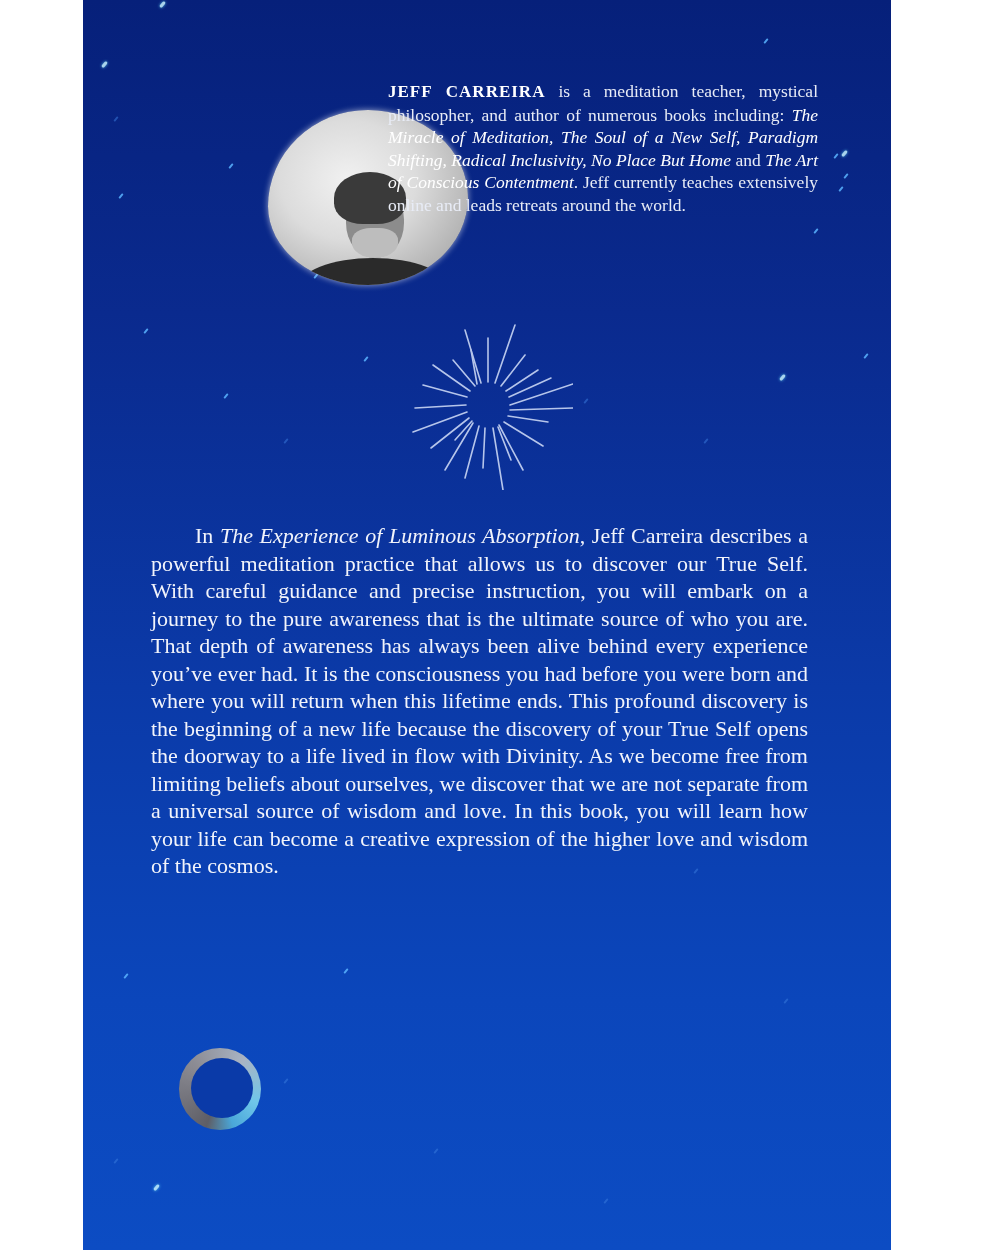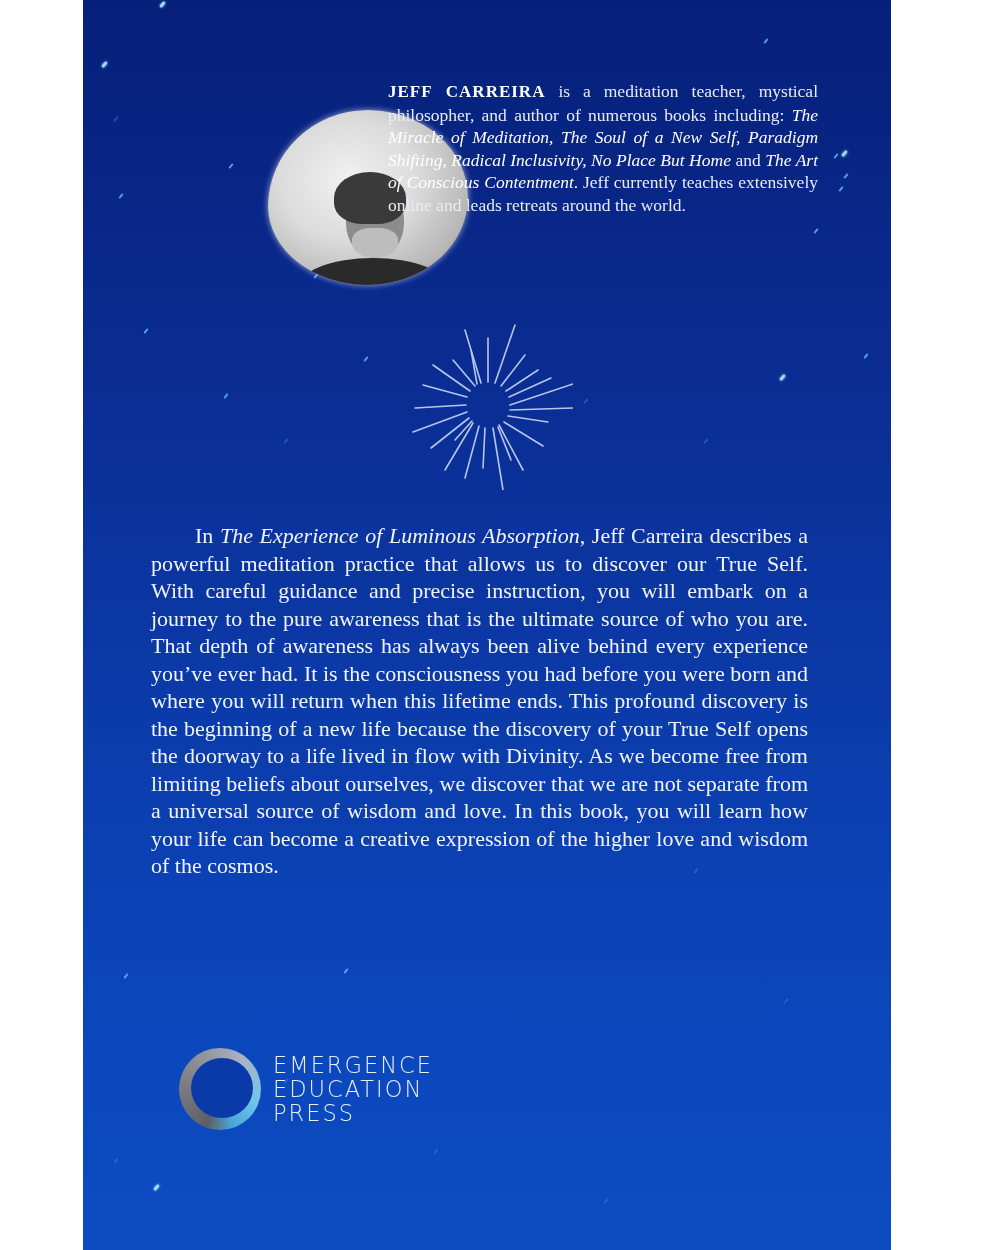--- a/index.html
+++ b/index.html
@@ -232,20 +232,15 @@
       <line x1="74" y1="64" x2="68" y2="30"></line>
       <line x1="95" y1="107" x2="108" y2="140"></line>
       <line x1="69" y1="101" x2="52" y2="120"></line>
     </g>
   </svg>
 
   <div class="blurb"><span>In </span><i>The Experience of Luminous Absorption</i><span>, Jeff Carreira describes a powerful meditation practice that allows us to discover our True Self. With careful guidance and precise instruction, you will embark on a journey to the pure awareness that is the ultimate source of who you are. That depth of awareness has always been alive behind every experience you’ve ever had. It is the consciousness you had before you were born and where you will return when this lifetime ends. This profound discovery is the beginning of a new life because the discovery of your True Self opens the doorway to a life lived in flow with Divinity. As we become free from limiting beliefs about ourselves, we discover that we are not separate from a universal source of wisdom and love. In this book, you will learn how your life can become a creative expression of the higher love and wisdom of the cosmos.</span></div>
 
   <div class="publisher">
     <div class="ring"></div>
-    <div class="pub-text">
-      <div>EMERGENCE</div>
-      <div>EDUCATION</div>
-      <div>PRESS</div>
-    </div>
   </div>
 
 </div>
 
 </body></html>

